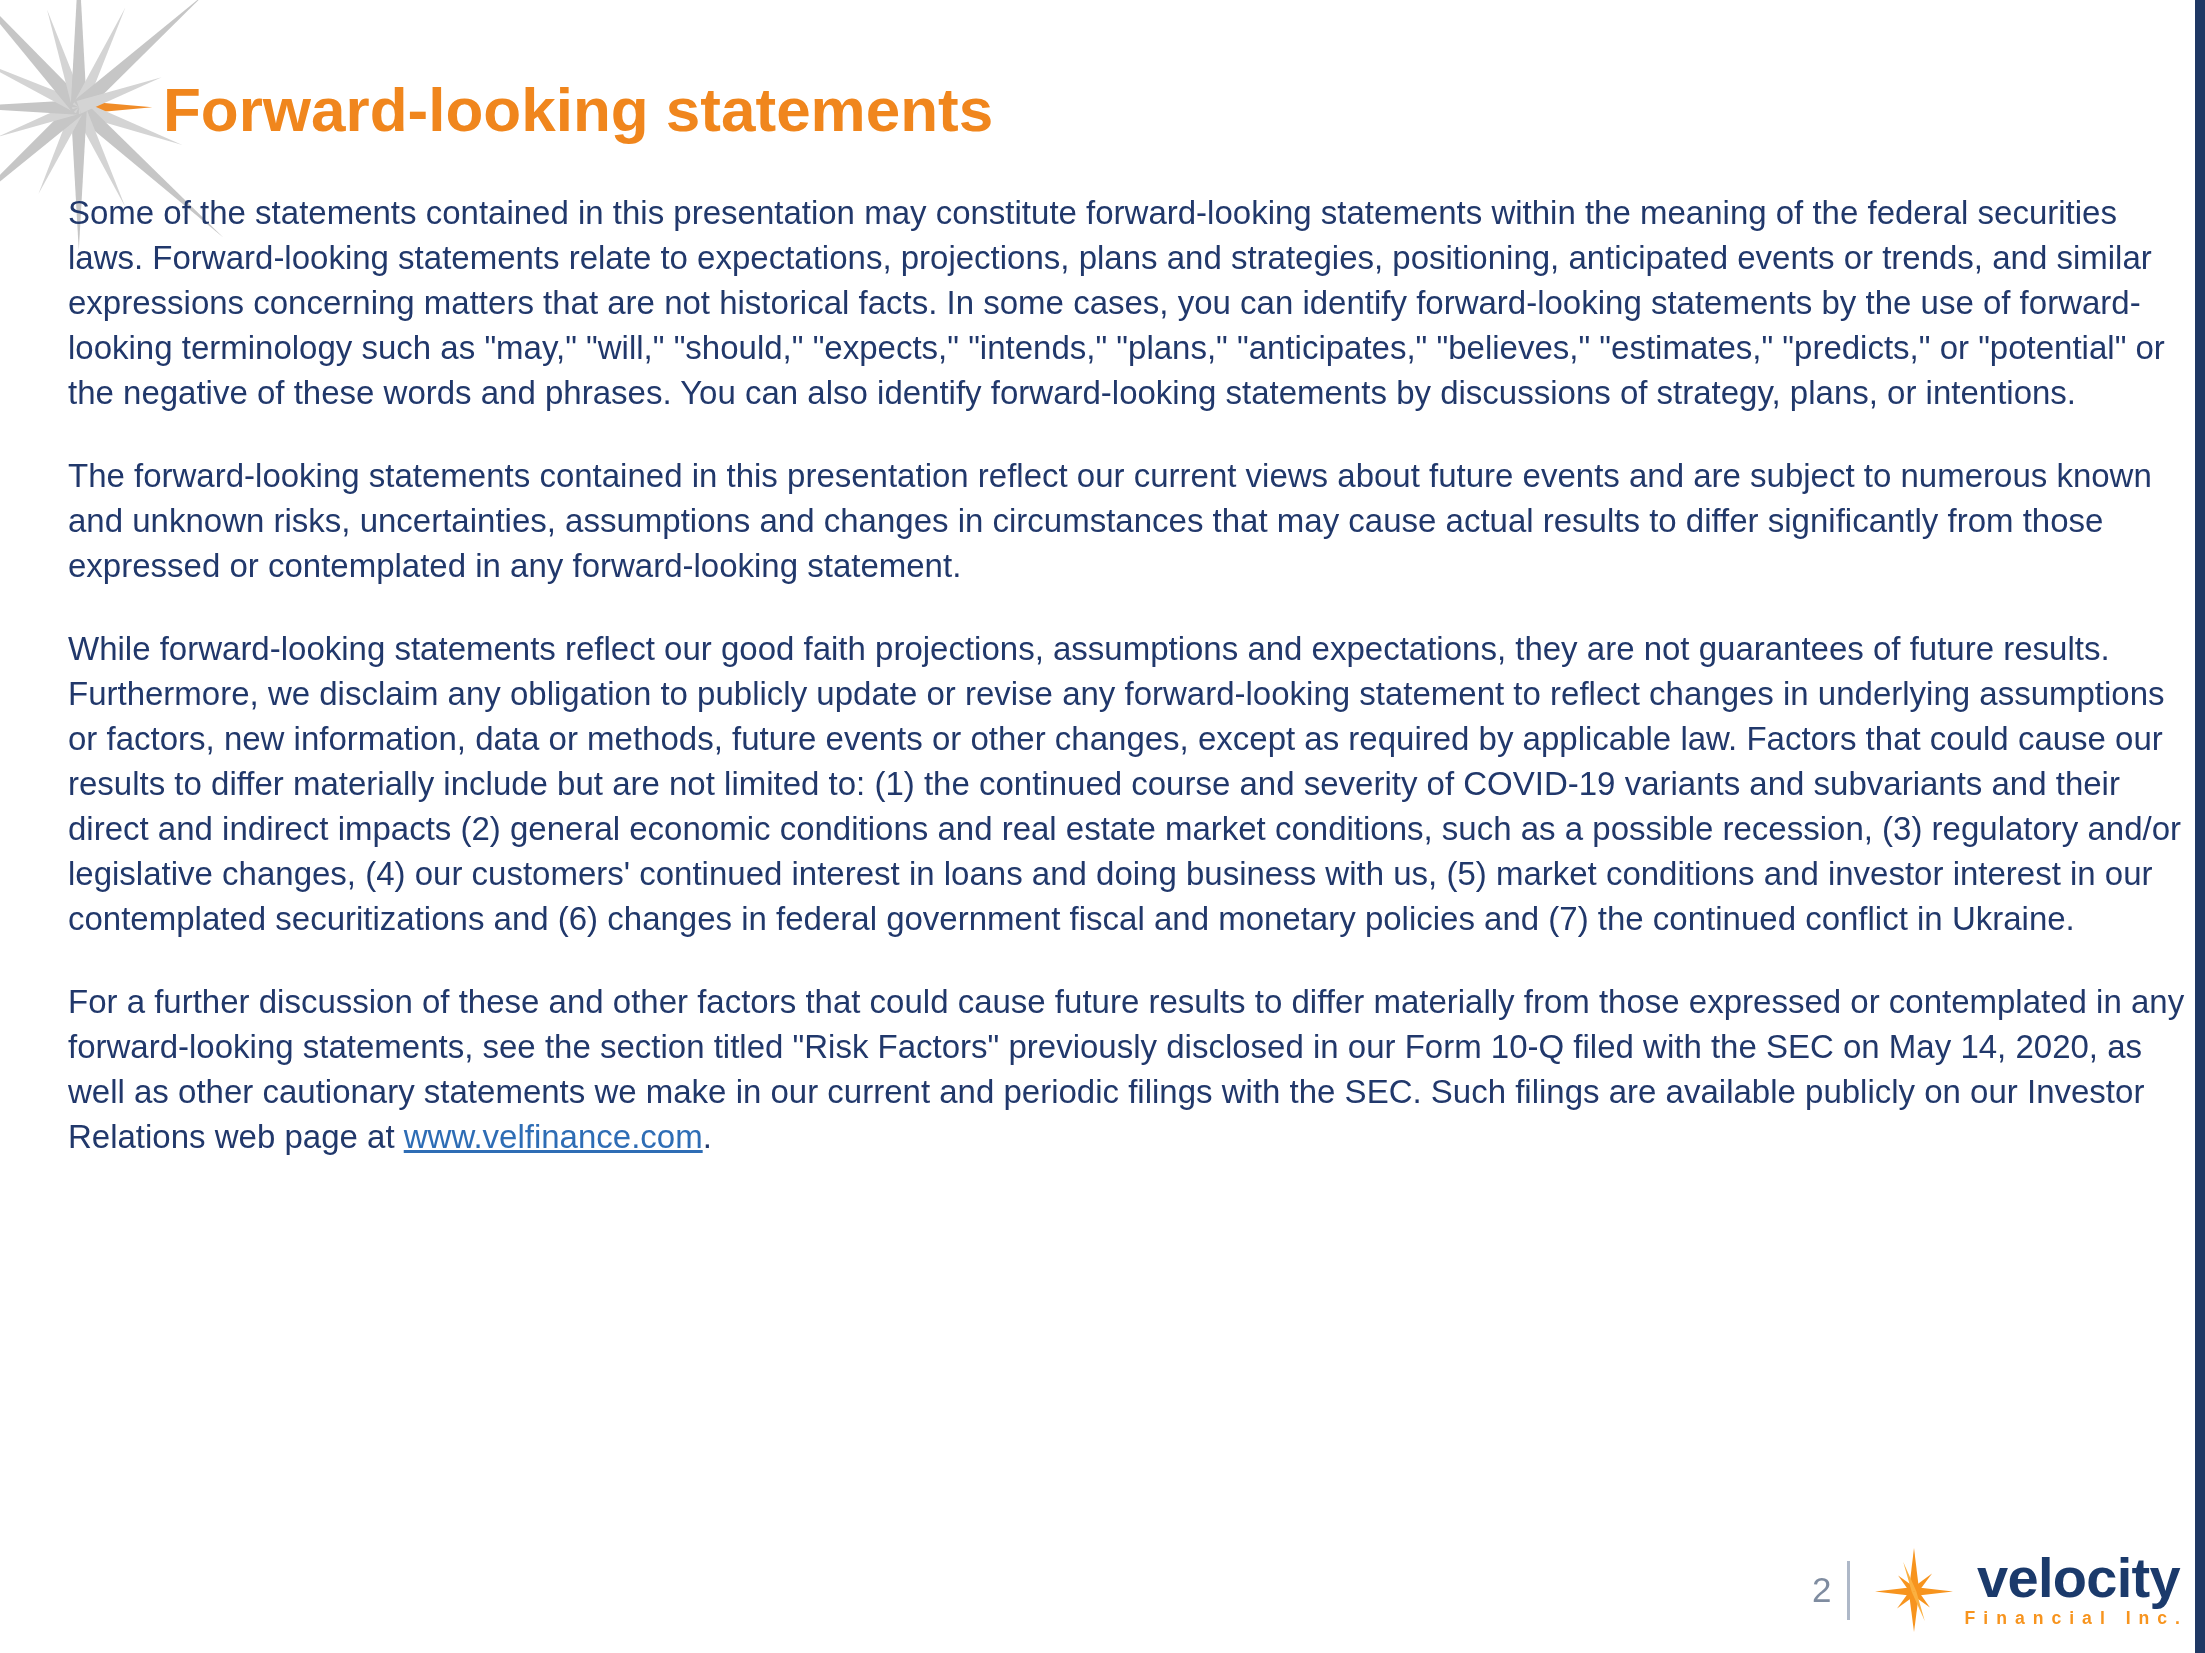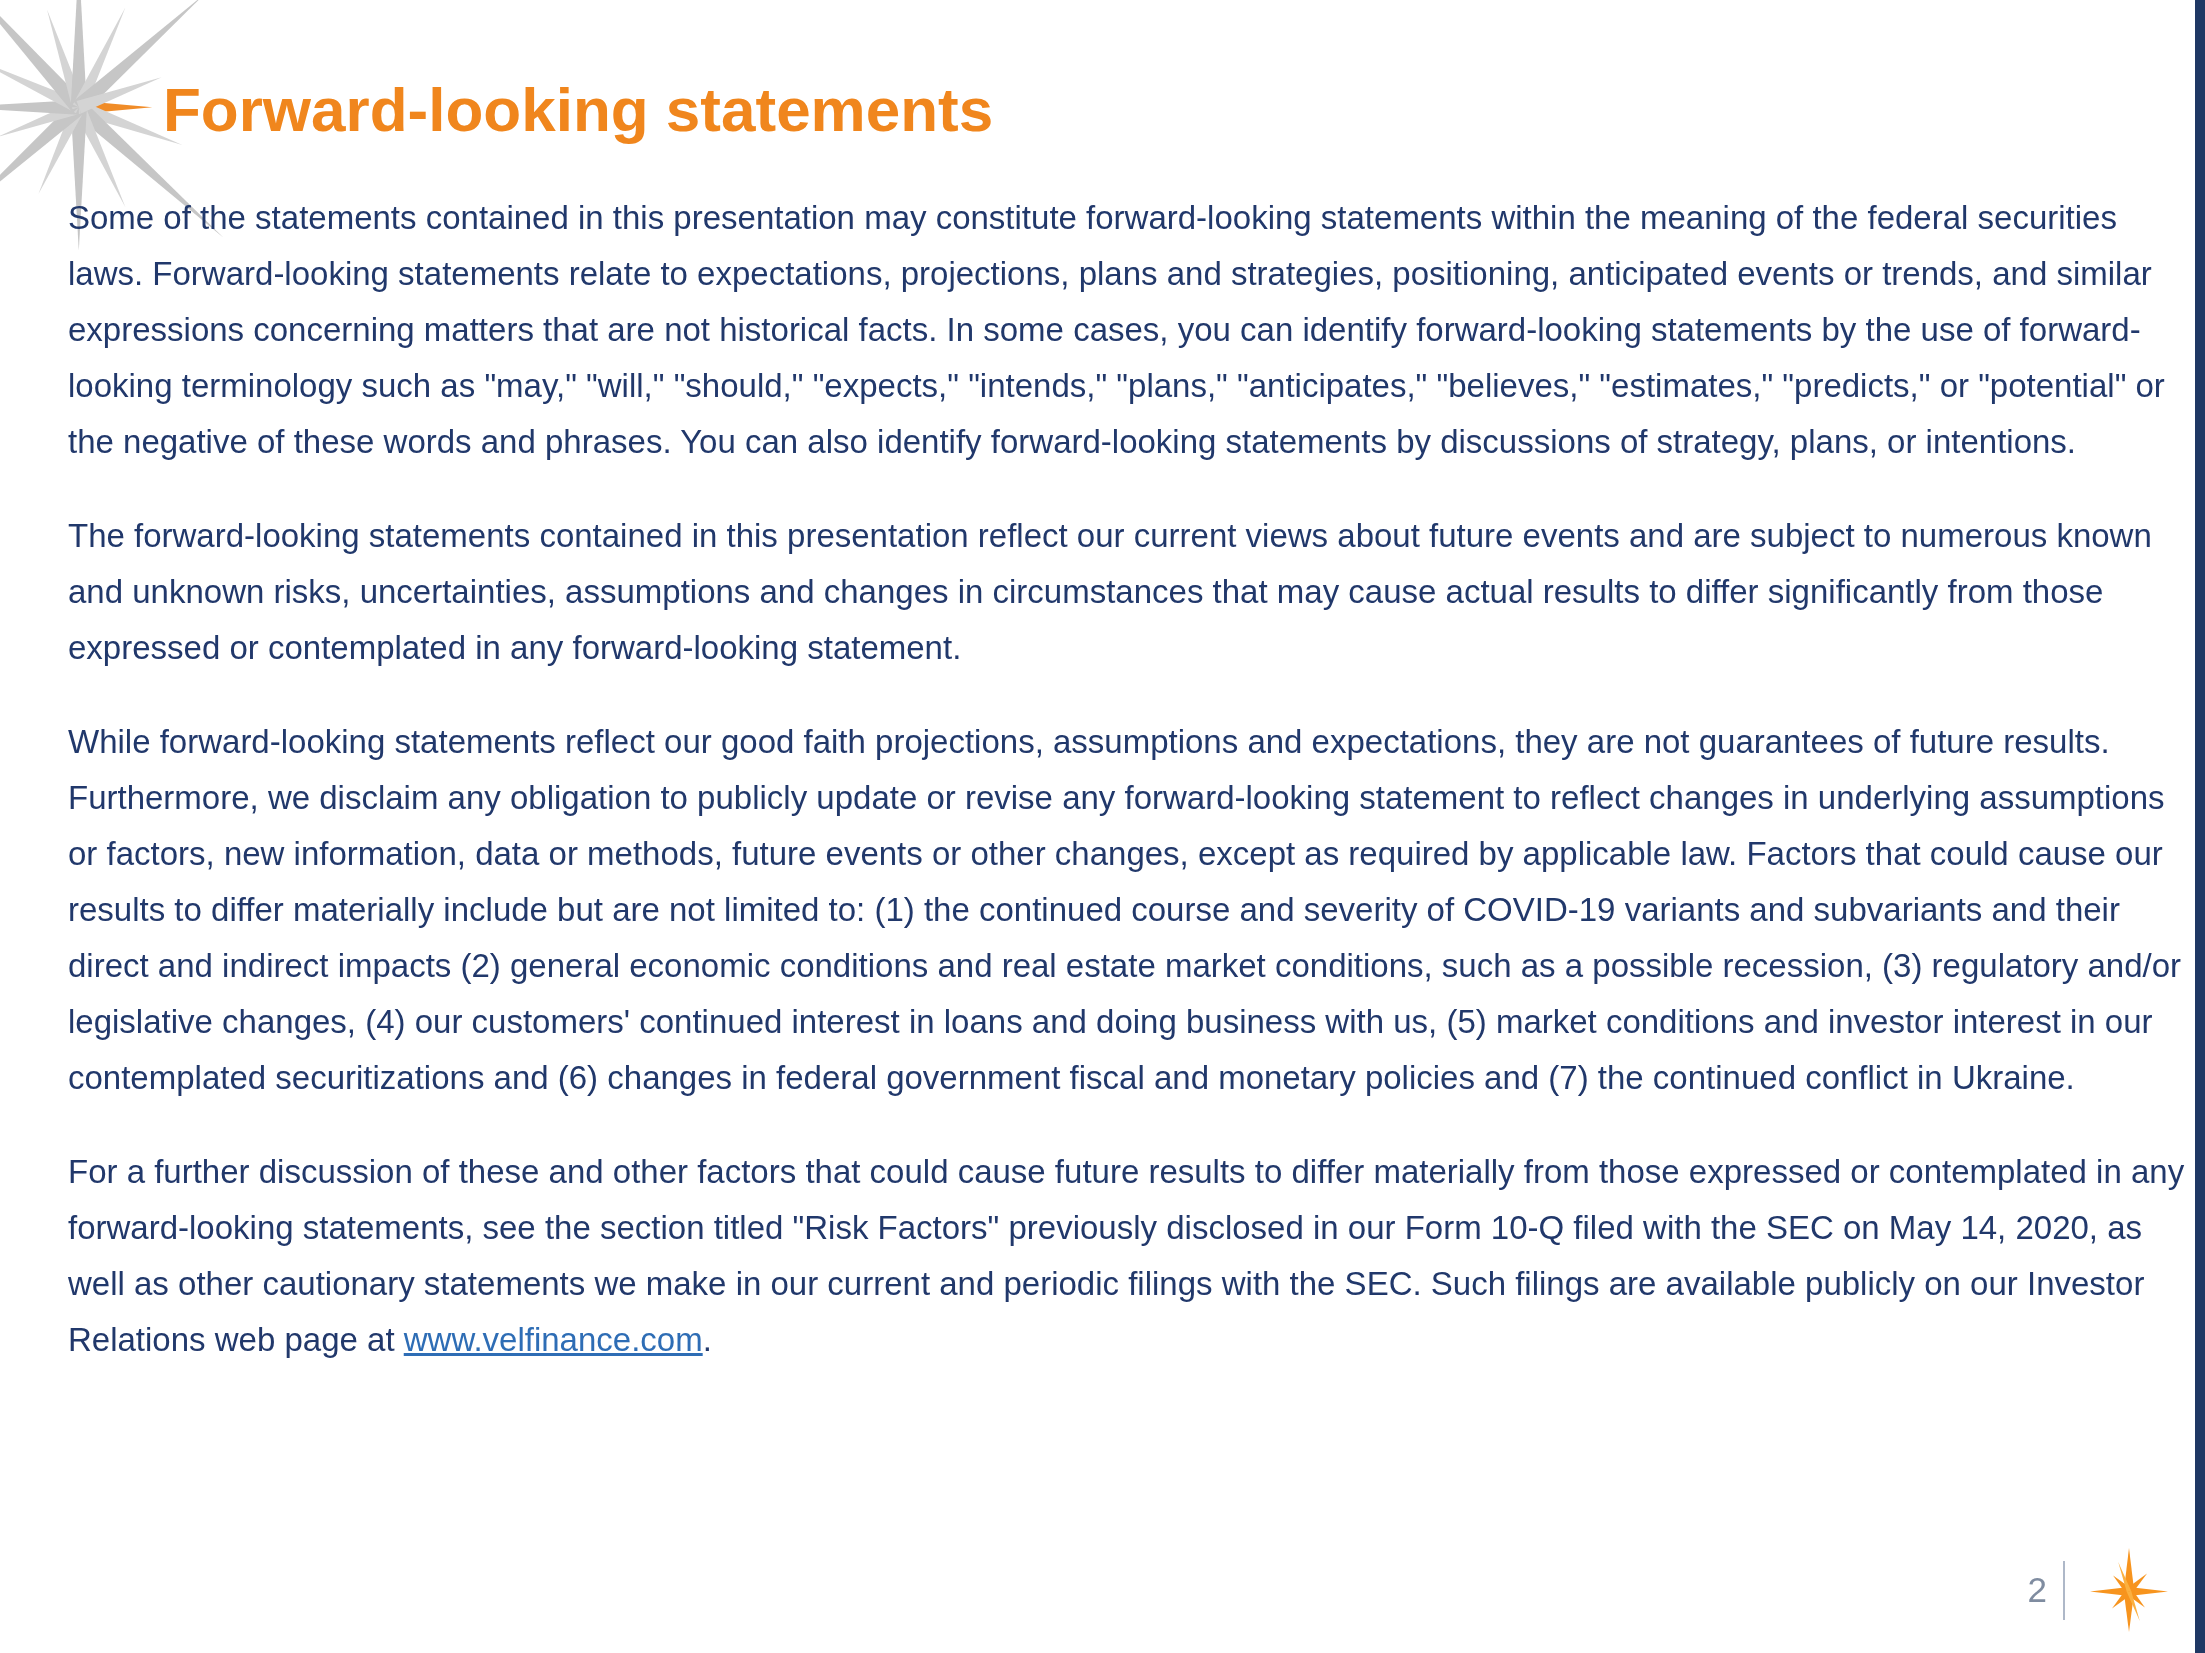--- a/index.html
+++ b/index.html
@@ -29,21 +29,21 @@
   .title {
     position:absolute; left:163px; top:76px;
     font-size:62px; font-weight:700; line-height:1.1;
     color:var(--accent_orange, #F0861D);
     z-index:2;
     letter-spacing:0px;
   }
   .body-text {
     position:absolute; left:68px; top:190px;
     width:2117px;
-    font-size:33px; line-height:56px;
+    font-size:33px; line-height:45px;
     color:var(--text_navy, #21386B);
     z-index:1;
   }
   .body-text p + p { margin-top:38px; }
   .link {
     color:var(--link_blue, #2E6DB5);
     text-decoration:underline;
     cursor:pointer;
   }
   .footer {
@@ -116,18 +116,22 @@
         <polygon points="53,62 60,116 67,62" fill="#F7941E"></polygon>
         <polygon points="60,68 112,62 60,56" fill="#F7941E"></polygon>
         <polygon points="60,56 8,62.00000000000001 60,68" fill="#F7941E"></polygon>
         <polygon points="56.46446609406726,65.53553390593274 81.21320343559643,83.21320343559643 63.53553390593274,58.46446609406726" fill="#F7941E"></polygon>
         <polygon points="56.46446609406726,58.46446609406726 37.37258300203048,84.62741699796952 63.53553390593274,65.53553390593274" fill="#F7941E"></polygon>
         <polygon points="63.53553390593274,58.46446609406726 38.78679656440357,40.78679656440357 56.46446609406726,65.53553390593274" fill="#F7941E"></polygon>
         <polygon points="63.53553390593274,65.53553390593274 84.04163056034261,37.958369439657375 56.46446609406726,58.46446609406726" fill="#F7941E"></polygon>
         <polygon points="62.81907786235772,60.97393957002299 45.63515398032189,22.532909926991856 57.18092213764228,63.02606042997701" fill="#FBB040"></polygon>
         <polygon points="57.18092213764228,63.02606042997701 74.36484601967808,101.46709007300815 62.81907786235772,60.97393957002299" fill="#FBB040"></polygon>
       </svg>
+    <div class="logo-text">
+      <span class="brand">velocity</span>
+      <span class="brand-sub">Financial Inc.</span>
+    </div>
   </div>
 
   <div class="edge-bar"></div>
 
 </div>
 
 
 </body></html>

